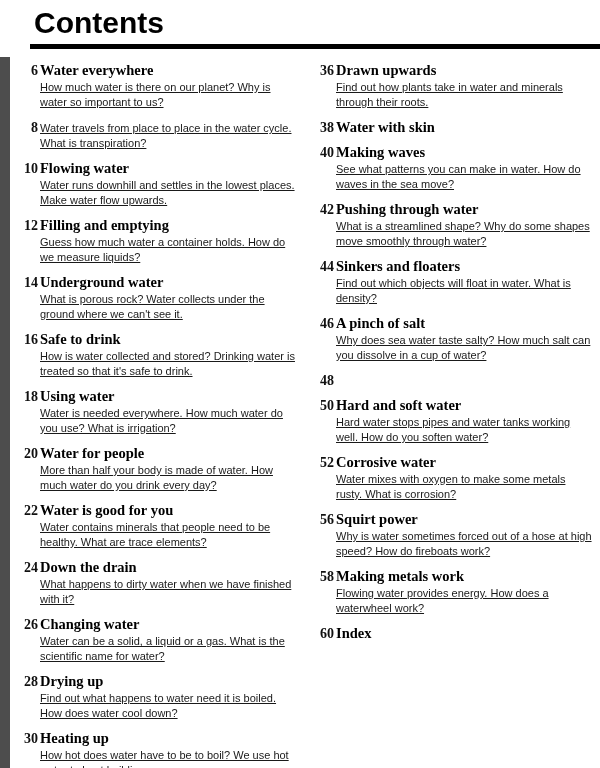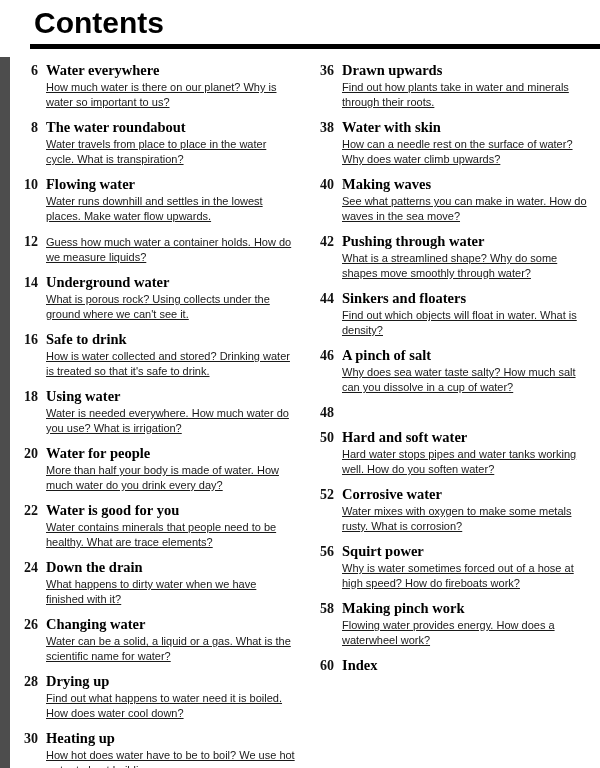--- a/index.html
+++ b/index.html
@@ -67,21 +67,21 @@
   .entry .num {
     flex: 0 0 24px;
     text-align: right;
     font-family: "Liberation Serif", serif;
     font-weight: 700;
     font-size: 14px;
     line-height: 15px;
     padding-top: 1px;
   }
   .entry .txt {
-    margin-left: 8px;
+    margin-left: 2px;
     flex: 1;
   }
   .entry .chapter-title {
     font-family: "Liberation Serif", serif;
     font-weight: 700;
     font-size: 14.5px;
     line-height: 16px;
     color: #000000;
   }
   .entry .chapter-desc {
@@ -110,42 +110,42 @@
       <div class="entry">
         <span class="num">6</span>
         <div class="txt">
             <div class="chapter-title">Water everywhere</div>
             <div class="chapter-desc">How much water is there on our planet? Why is water so important to us?</div>
           </div>
       </div>
       <div class="entry">
         <span class="num">8</span>
         <div class="txt">
-            <div class="chapter-title">The water roundabout</div>
             <div class="chapter-desc">Water travels from place to place in the water cycle. What is transpiration?</div>
           </div>
       </div>
       <div class="entry">
         <span class="num">10</span>
         <div class="txt">
             <div class="chapter-title">Flowing water</div>
             <div class="chapter-desc">Water runs downhill and settles in the lowest places. Make water flow upwards.</div>
           </div>
       </div>
       <div class="entry">
         <span class="num">12</span>
         <div class="txt">
+            <div class="chapter-title">Filling and emptying</div>
             <div class="chapter-desc">Guess how much water a container holds. How do we measure liquids?</div>
           </div>
       </div>
       <div class="entry">
         <span class="num">14</span>
         <div class="txt">
             <div class="chapter-title">Underground water</div>
-            <div class="chapter-desc">What is porous rock? Using collects under the ground where we can't see it.</div>
+            <div class="chapter-desc">What is porous rock? Water collects under the ground where we can't see it.</div>
           </div>
       </div>
       <div class="entry">
         <span class="num">16</span>
         <div class="txt">
             <div class="chapter-title">Safe to drink</div>
             <div class="chapter-desc">How is water collected and stored? Drinking water is treated so that it's safe to drink.</div>
           </div>
       </div>
       <div class="entry">
@@ -205,21 +205,20 @@
         <span class="num">36</span>
         <div class="txt">
             <div class="chapter-title">Drawn upwards</div>
             <div class="chapter-desc">Find out how plants take in water and minerals through their roots.</div>
           </div>
       </div>
       <div class="entry">
         <span class="num">38</span>
         <div class="txt">
             <div class="chapter-title">Water with skin</div>
-            <div class="chapter-desc">How can a needle rest on the surface of water? Why does water climb upwards?</div>
           </div>
       </div>
       <div class="entry">
         <span class="num">40</span>
         <div class="txt">
             <div class="chapter-title">Making waves</div>
             <div class="chapter-desc">See what patterns you can make in water. How do waves in the sea move?</div>
           </div>
       </div>
       <div class="entry">
@@ -263,21 +262,21 @@
       <div class="entry">
         <span class="num">56</span>
         <div class="txt">
             <div class="chapter-title">Squirt power</div>
             <div class="chapter-desc">Why is water sometimes forced out of a hose at high speed? How do fireboats work?</div>
           </div>
       </div>
       <div class="entry">
         <span class="num">58</span>
         <div class="txt">
-            <div class="chapter-title">Making pinch work</div>
+            <div class="chapter-title">Making metals work</div>
             <div class="chapter-desc">Flowing water provides energy. How does a waterwheel work?</div>
           </div>
       </div>
       <div class="entry">
         <span class="num">60</span>
         <div class="txt">
             <div class="chapter-title">Index</div>
           </div>
       </div>
     </div>

